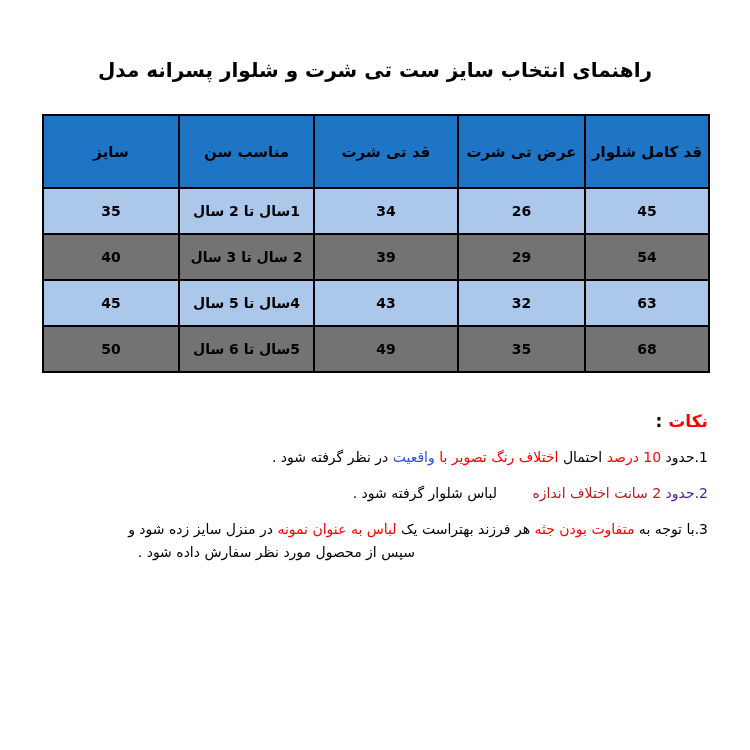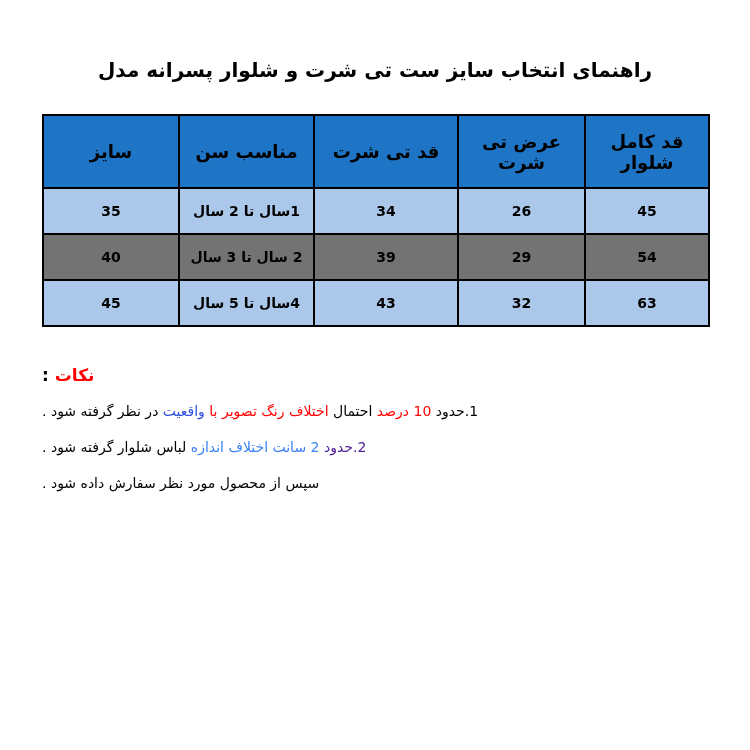--- a/index.html
+++ b/index.html
@@ -32,32 +32,32 @@
     text-align: center;
     vertical-align: middle;
     direction: rtl;
     color: #000000;
     font-weight: bold;
     padding: 0;
   }
   table.size-table th {
     height: 71px;
     background: #1E75C6;
-    font-size: 18px;
+    font-size: 15px;
   }
   table.size-table td {
     height: 44px;
     font-size: 14px;
     background: #737373;
   }
   table.size-table tr.alt td { background: #ABC8EA; }
   .notes {
     direction: rtl;
     margin: 38px 42px 0 42px;
-    text-align: left;
+    text-align: right;
   }
   .notes-heading {
     font-size: 17px;
     font-weight: bold;
     margin-bottom: 16px;
     white-space: nowrap;
   }
   .note-line {
     font-size: 14px;
     font-weight: normal;
@@ -107,23 +107,31 @@
           <td>29</td>
           <td>54</td>
         </tr>
         <tr class="alt">
           <td>45</td>
           <td>4سال تا 5 سال</td>
           <td>43</td>
           <td>32</td>
           <td>63</td>
         </tr>
+        <tr>
+          <td>50</td>
+          <td>5سال تا 6 سال</td>
+          <td>49</td>
+          <td>35</td>
+          <td>68</td>
+        </tr>
       </tbody>
   </table>
 
   <div class="notes">
     <div class="notes-heading"><span style="color: rgb(255, 0, 0);">نکات</span><span style="color: rgb(0, 0, 0);"> :</span></div>
     <div class="note-line"><span style="color: rgb(0, 0, 0);">1.حدود </span><span style="color: rgb(255, 0, 0);">10 درصد</span><span style="color: rgb(0, 0, 0);"> احتمال </span><span style="color: rgb(255, 0, 0);">اختلاف رنگ تصویر با </span><span style="color: rgb(46, 79, 224);">واقعیت</span><span style="color: rgb(0, 0, 0);"> در نظر گرفته شود .</span></div>
-    <div class="note-line"><span style="color: #4c1d95;">2.حدود </span><span style="color: #3b82f6;">2 سانت اختلاف اندازه</span><span style="color: rgb(0, 0, 0);"> لباس شلوار گرفته شود .</span></div>
+    <div class="note-line"><span style="color: #4c1d95;">2.حدود </span><span style="color: #b91c1c; margin-left: 31px;">2 سانت اختلاف اندازه</span><span style="color: rgb(0, 0, 0);"> لباس شلوار گرفته شود .</span></div>
+    <div class="note-line tight"><span style="color: rgb(0, 0, 0);">3.با توجه به </span><span style="color: rgb(255, 0, 0);">متفاوت بودن جثه</span><span style="color: rgb(0, 0, 0);"> هر فرزند بهتراست یک </span><span style="color: rgb(255, 0, 0);">لباس به عنوان نمونه</span><span style="color: rgb(0, 0, 0);"> در منزل سایز زده شود و</span></div>
     <div class="note-line indent"><span style="color: rgb(0, 0, 0);">سپس از محصول مورد نظر سفارش داده شود .</span></div>
   </div>
 
 </div>
 
 </body></html>

